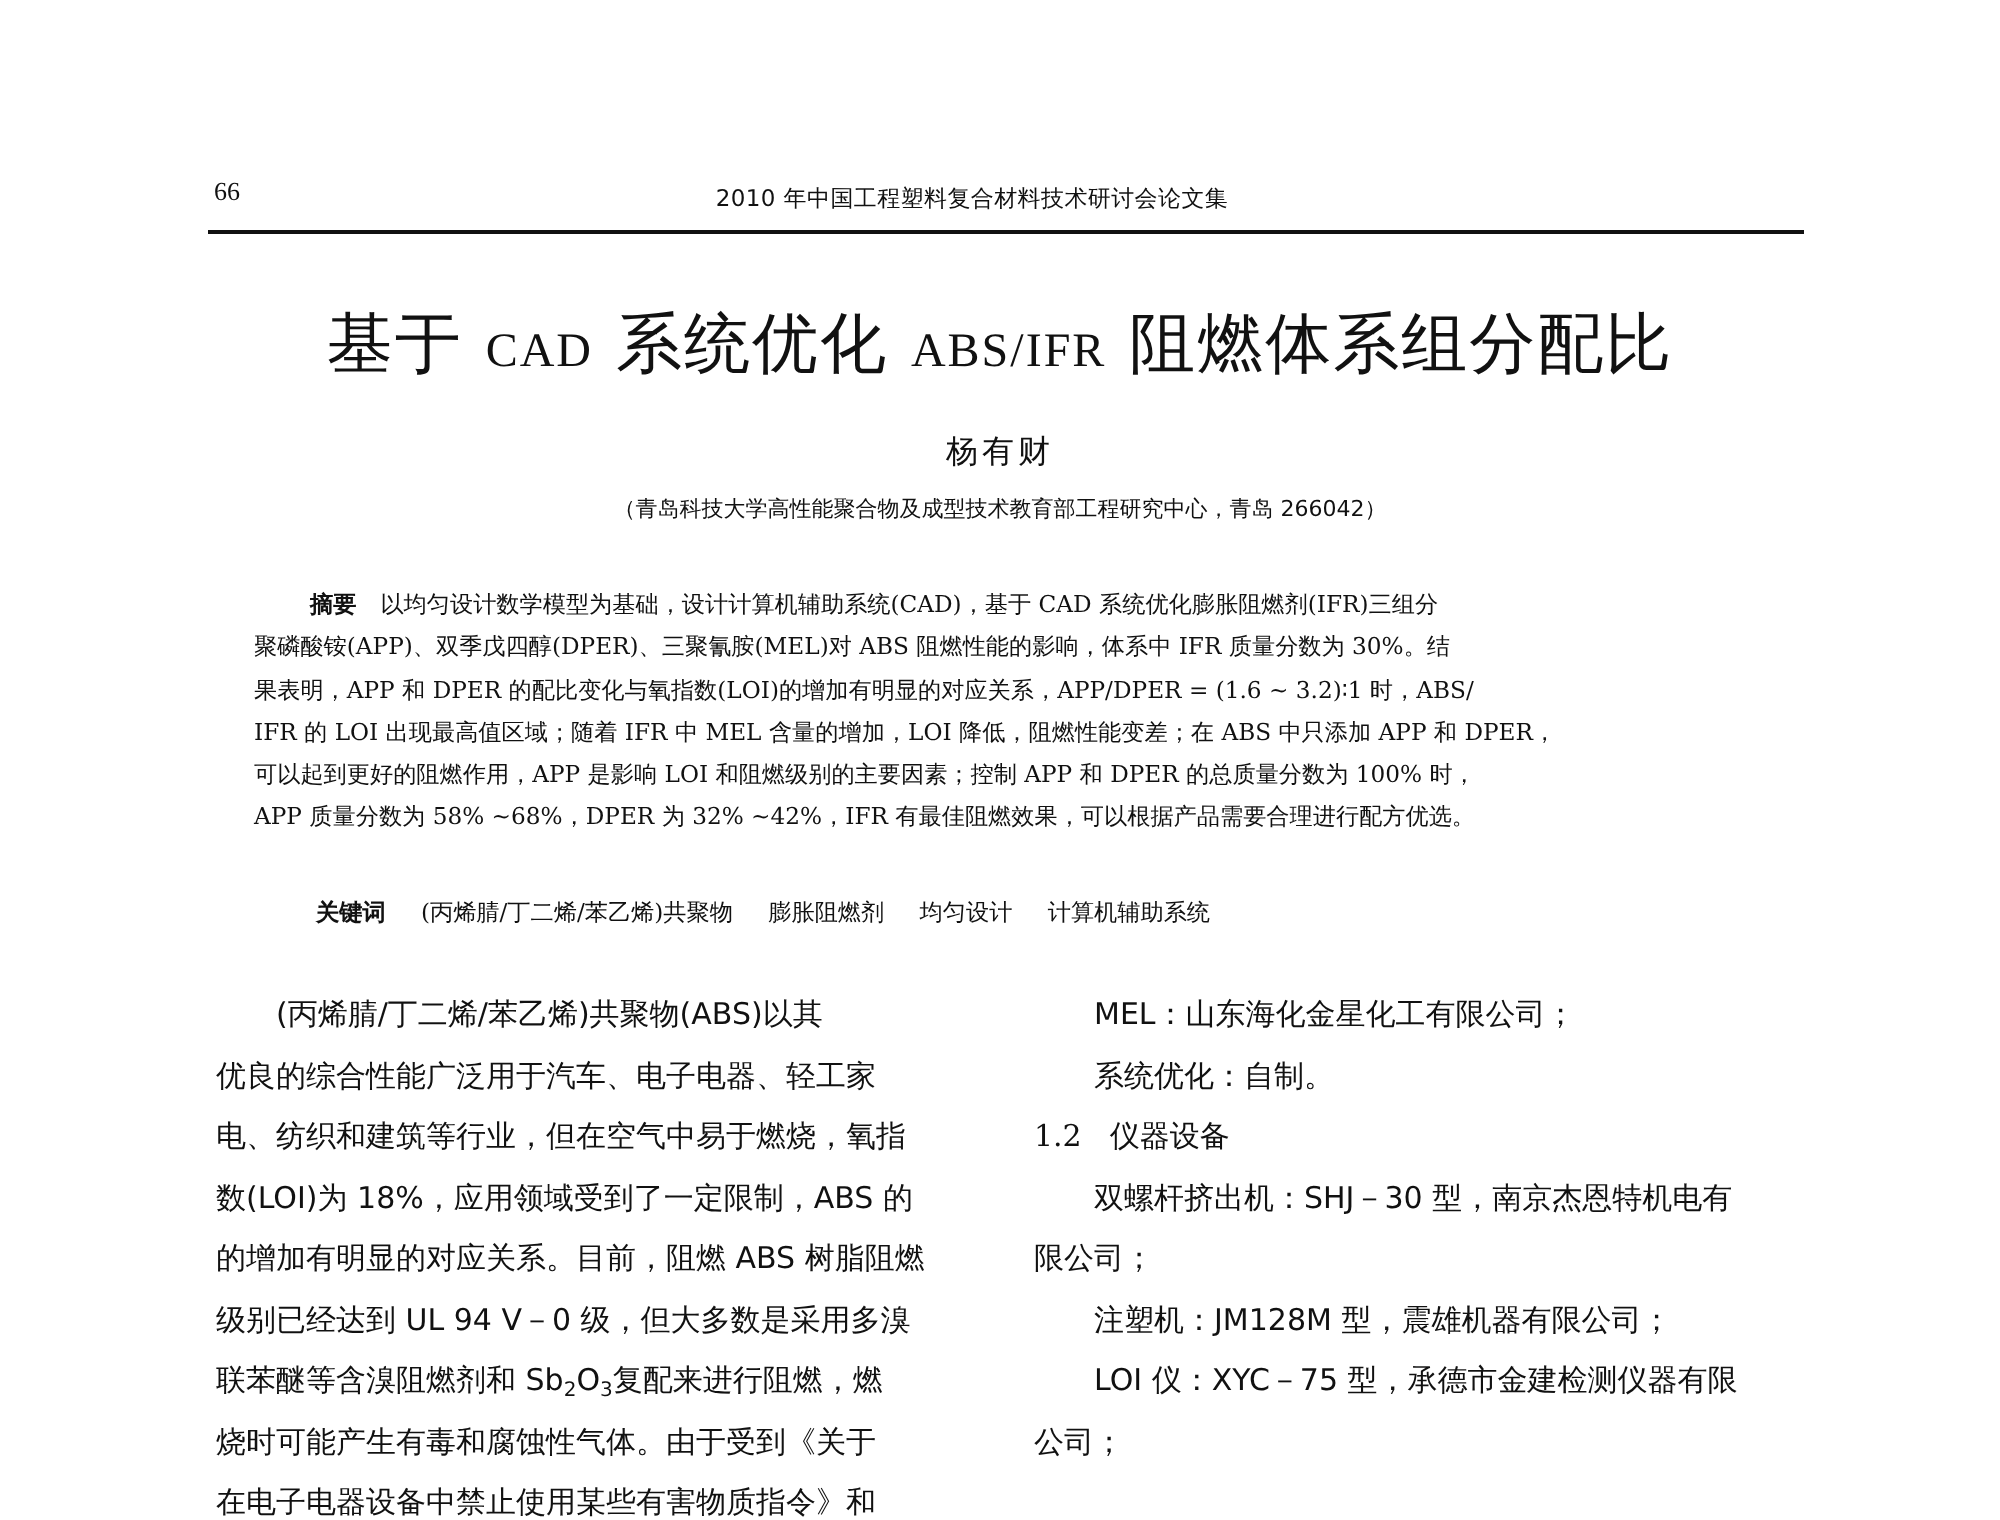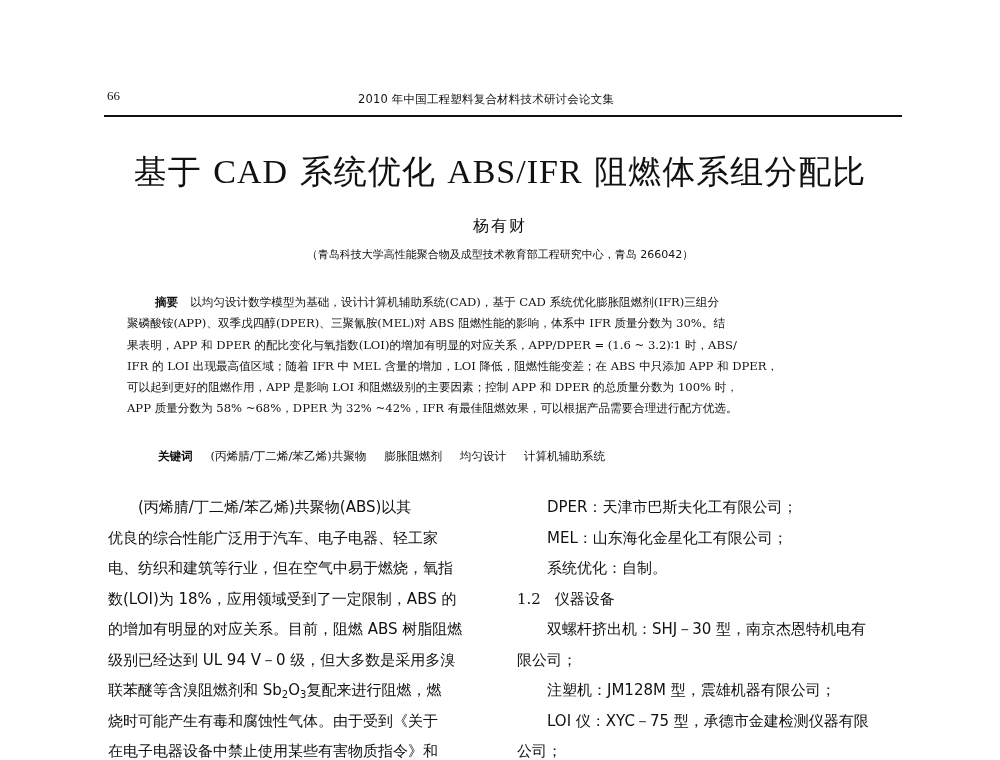--- a/index.html
+++ b/index.html
@@ -5,21 +5,21 @@
   html, body { margin: 0; padding: 0; background: #ffffff; }
   body { width: 1000px; height: 760px; overflow: hidden; position: relative;
          font-family: "DejaVu Serif", "Liberation Serif", serif; color: #111; }
   .page-num { position: absolute; left: 107px; top: 88px; font-size: 13px;
               font-family: "Liberation Serif", serif; }
   .running-head { position: absolute; left: 0; width: 972px; top: 92px; text-align: center;
                   font-size: 11.5px; font-family: "DejaVu Sans", sans-serif; letter-spacing: 0.2px; }
   .rule { position: absolute; left: 104px; top: 115px; width: 798px; height: 2px; background: #111; }
   .title { position: absolute; left: 0; width: 1000px; top: 150px; text-align: center;
            font-size: 33px; font-family: "DejaVu Sans", sans-serif; letter-spacing: 1px; }
-  .title .latin { font-family: "Liberation Serif", serif; font-size: 34px; }
+  .title .latin { font-family: "Liberation Serif", serif; font-size: 24px; }
   .author { position: absolute; left: 0; width: 1000px; top: 216px; text-align: center;
             font-size: 16px; letter-spacing: 2px; }
   .affil { position: absolute; left: 0; width: 1000px; top: 247px; text-align: center;
            font-size: 11px; font-family: "DejaVu Sans", sans-serif; font-weight: normal; }
   .abstract { position: absolute; left: 127px; top: 292px; width: 748px;
               font-size: 11.6px; line-height: 21.3px; text-align: justify; }
   .abstract .line { white-space: nowrap; display: block; }
   .abs-label { font-weight: bold; font-family: "DejaVu Sans", sans-serif; margin-left: 28px; margin-right: 12px; }
   .keywords { position: absolute; left: 158px; top: 449px; font-size: 11.6px; white-space: nowrap; }
   .kw-label { font-weight: bold; font-family: Liberation Serif, serif; margin-right: 14px; }
@@ -71,21 +71,20 @@
   <span class="ln">数(LOI)为 18%，应用领域受到了一定限制，ABS 的</span>
   <span class="ln">的增加有明显的对应关系。目前，阻燃 ABS 树脂阻燃</span>
   <span class="ln">级别已经达到 UL 94 V－0 级，但大多数是采用多溴</span>
   <span class="ln"><span>联苯醚等含溴阻燃剂和 </span><span><span>Sb</span><sub>2</sub><span>O</span><sub>3</sub></span><span>复配来进行阻燃，燃</span></span>
   <span class="ln">烧时可能产生有毒和腐蚀性气体。由于受到《关于</span>
   <span class="ln">在电子电器设备中禁止使用某些有害物质指令》和</span>
 
 </div>
 
 <div class="col col-right">
-  <span class="ln indent">DPER：天津市巴斯夫化工有限公司；</span>
   <span class="ln indent">MEL：山东海化金星化工有限公司；</span>
   <span class="ln indent">系统优化：自制。</span>
   <span class="ln sec"><span class="sec-num">1.2</span><span>仪器设备</span></span>
   <span class="ln indent">双螺杆挤出机：SHJ－30 型，南京杰恩特机电有</span>
   <span class="ln">限公司；</span>
   <span class="ln indent">注塑机：JM128M 型，震雄机器有限公司；</span>
   <span class="ln indent">LOI 仪：XYC－75 型，承德市金建检测仪器有限</span>
   <span class="ln">公司；</span>
 
 </div>

